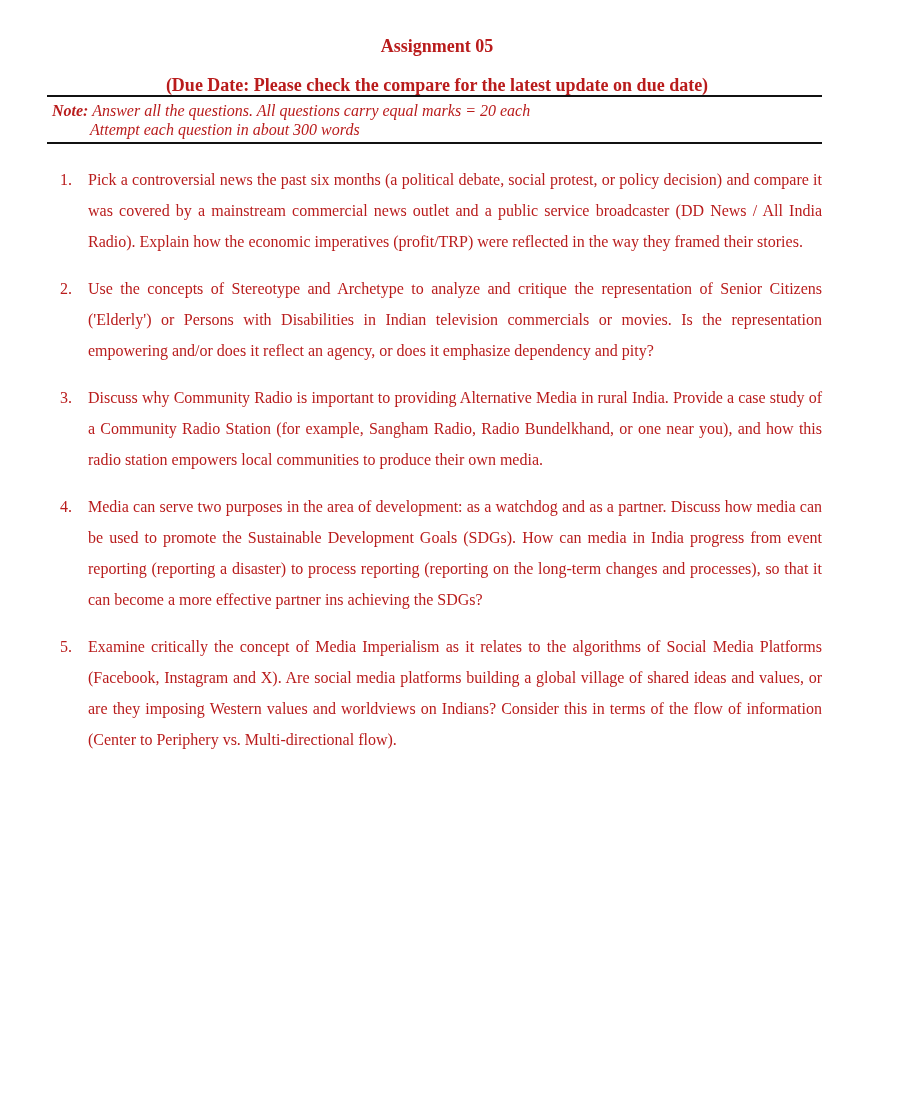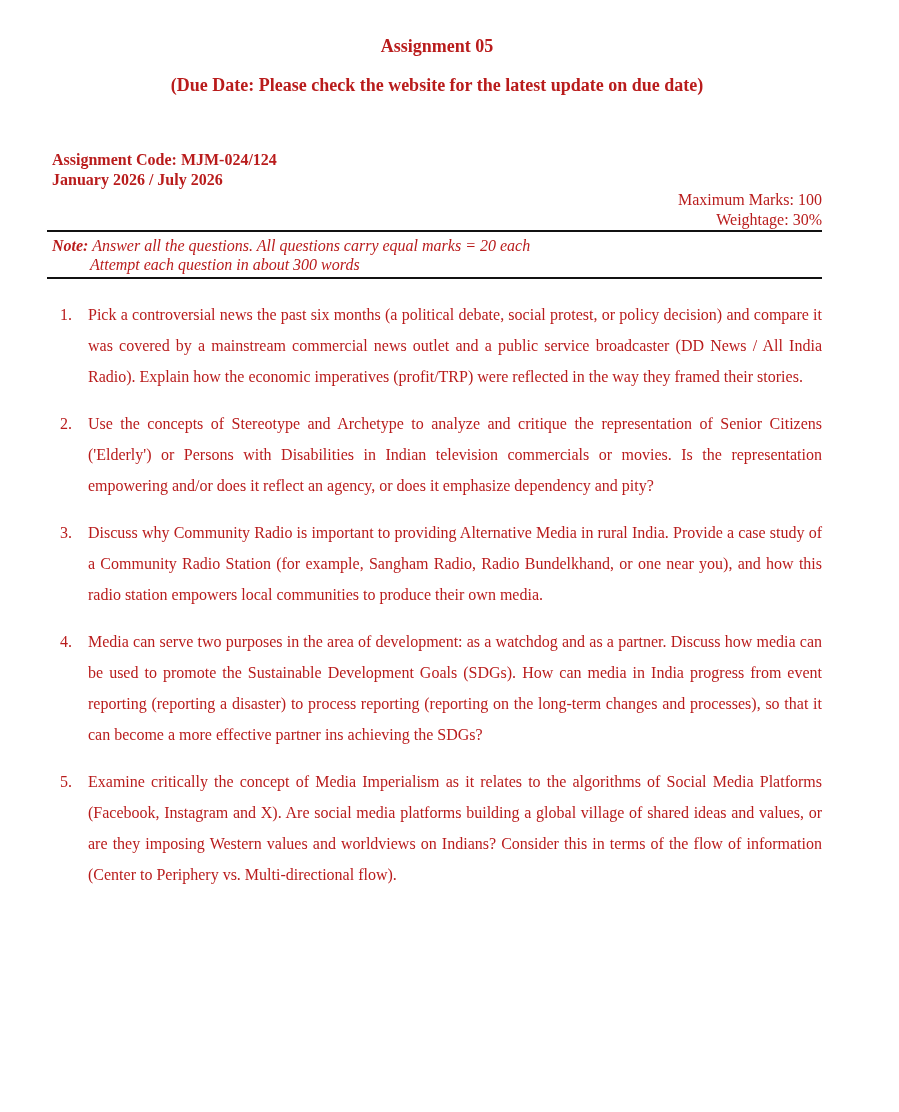--- a/index.html
+++ b/index.html
@@ -81,28 +81,22 @@
     top: 0;
   }
 </style>
 </head>
 <body>
 
 <div class="page">
 
   <h1 class="doc-title">Assignment 05</h1>
 
-  <h2 class="doc-subtitle">(Due Date: Please check the website for the latest update on due date)</h2>
+  <h2 class="doc-subtitle">(Due Date: Please check the compare for the latest update on due date)</h2>
 
-  <div class="meta">
-    <div class="meta-left-line">Assignment Code: MJM-024/124</div>
-    <div class="meta-left-line">January 2026 / July 2026</div>
-    <div class="meta-right-line">Maximum Marks: 100</div>
-    <div class="meta-right-line">Weightage: 30%</div>
-  </div>
 
   <div class="rule"></div>
 
   <div class="note">
     <div class="note-line1">
       <span class="note-label">Note:</span>
       <span>Answer all the questions. All questions carry equal marks = 20 each</span>
     </div>
     <div class="note-line2">Attempt each question in about 300 words</div>
   </div>

